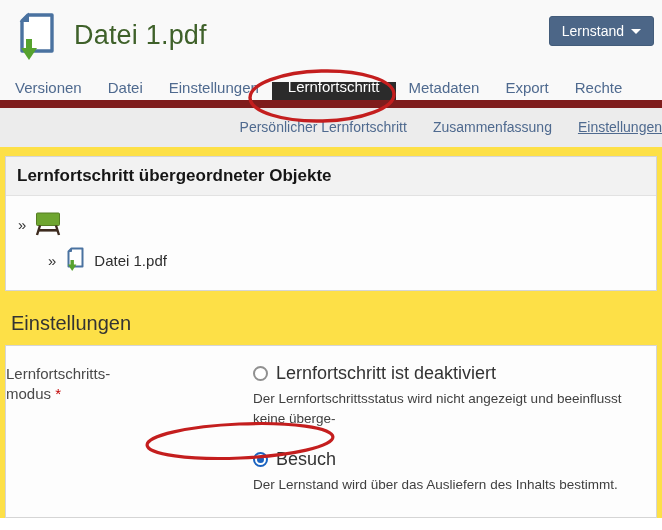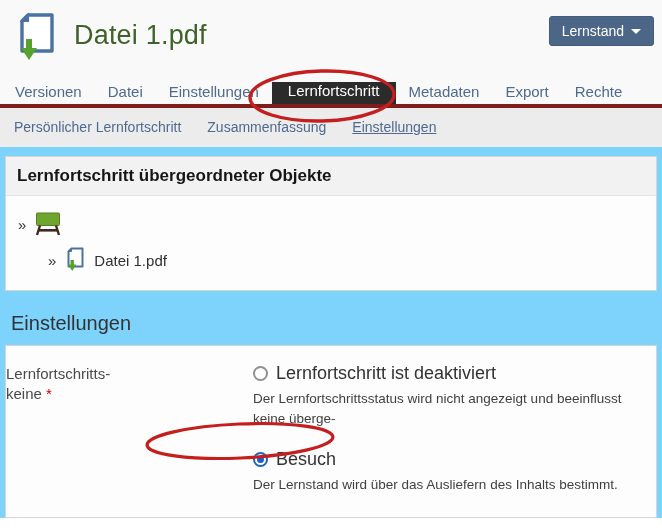--- a/index.html
+++ b/index.html
@@ -19,31 +19,31 @@
   .actions-btn {
     position: absolute; top: 16px; right: 8px;
     background: #4c6687; color: #fff; border: 1px solid #435c7a;
     font-size: 14px; padding: 6px 12px; border-radius: 3px;
     display: flex; align-items: center; gap: 7px; cursor: pointer;
     font-family: inherit;
   }
   .caret-down { width: 0; height: 0; border-left: 5px solid transparent; border-right: 5px solid transparent; border-top: 5px solid #fff; display: inline-block; }
 
   
-  .tabbar { background: #f9f9f9; border-bottom: 4px solid #7f1d1d; display: flex; align-items: flex-end; padding-left: 2px; height: 26px; }
+  .tabbar { background: #f9f9f9; border-bottom: 8px solid #7f1d1d; display: flex; align-items: flex-end; padding-left: 2px; height: 26px; }
   .tab { font-size: 15px; color: #4f6a8f; padding: 3px 13px 4px 13px; cursor: pointer; white-space: nowrap; }
   .tab.active { background: #2b2b2b; color: #ffffff; border-radius: 3px 3px 0 0; padding: 4px 16px 5px 16px; }
 
   
-  .subtabbar { background: #ececec; padding: 11px 0 12px 14px; display: flex; gap: 26px; }
+  .subtabbar { background: #ececec; padding: 11px 0 12px 14px; display: flex; gap: 26px; justify-content: flex-end; }
   .subtab { font-size: 14px; color: #4f6a8f; cursor: pointer; white-space: nowrap; }
   .subtab.active { text-decoration: underline; }
 
   
-  .content { background: #7dd3fc; padding: 9px 5px 0 5px; }
+  .content { background: #fde047; padding: 9px 5px 0 5px; }
   .card { background: #fdfdfd; border: 1px solid #d5d5d5; }
   .card-header { background: #f2f2f2; border-bottom: 1px solid #e2e2e2; padding: 9px 11px; font-size: 17px; font-weight: bold; color: #161616; }
   .card-body { padding: 10px 12px 12px 12px; }
 
   .obj-row { display: flex; align-items: center; gap: 9px; min-height: 36px; }
   .obj-row .bullet { font-size: 15px; color: #333; }
   .obj-row.indent { margin-left: 30px; }
   .obj-link { font-size: 15px; color: #4c6586; cursor: pointer; }
   .obj-text { font-size: 15px; color: #2f2f2f; }
   .board-icon { width: 26px; height: 24px; }
@@ -128,21 +128,21 @@
       </div>
     </div>
   </div>
 
   <h2 class="section-heading">Einstellungen</h2>
 
   <div class="card form-card">
     <div class="form-row">
       <div class="form-label">
         <span>Lernfortschritts-</span><br>
-        <span>keine</span>
+        <span>modus</span>
         <span class="required-star">*</span>
       </div>
       <div class="form-controls">
 
         <div class="radio-option">
           <span class="radio"></span>
           <span class="opt-label">Lernfortschritt ist deaktiviert</span>
         </div>
         <div class="help-text">
           <span>Der Lernfortschrittsstatus wird nicht angezeigt und beeinflusst keine überge-</span>

